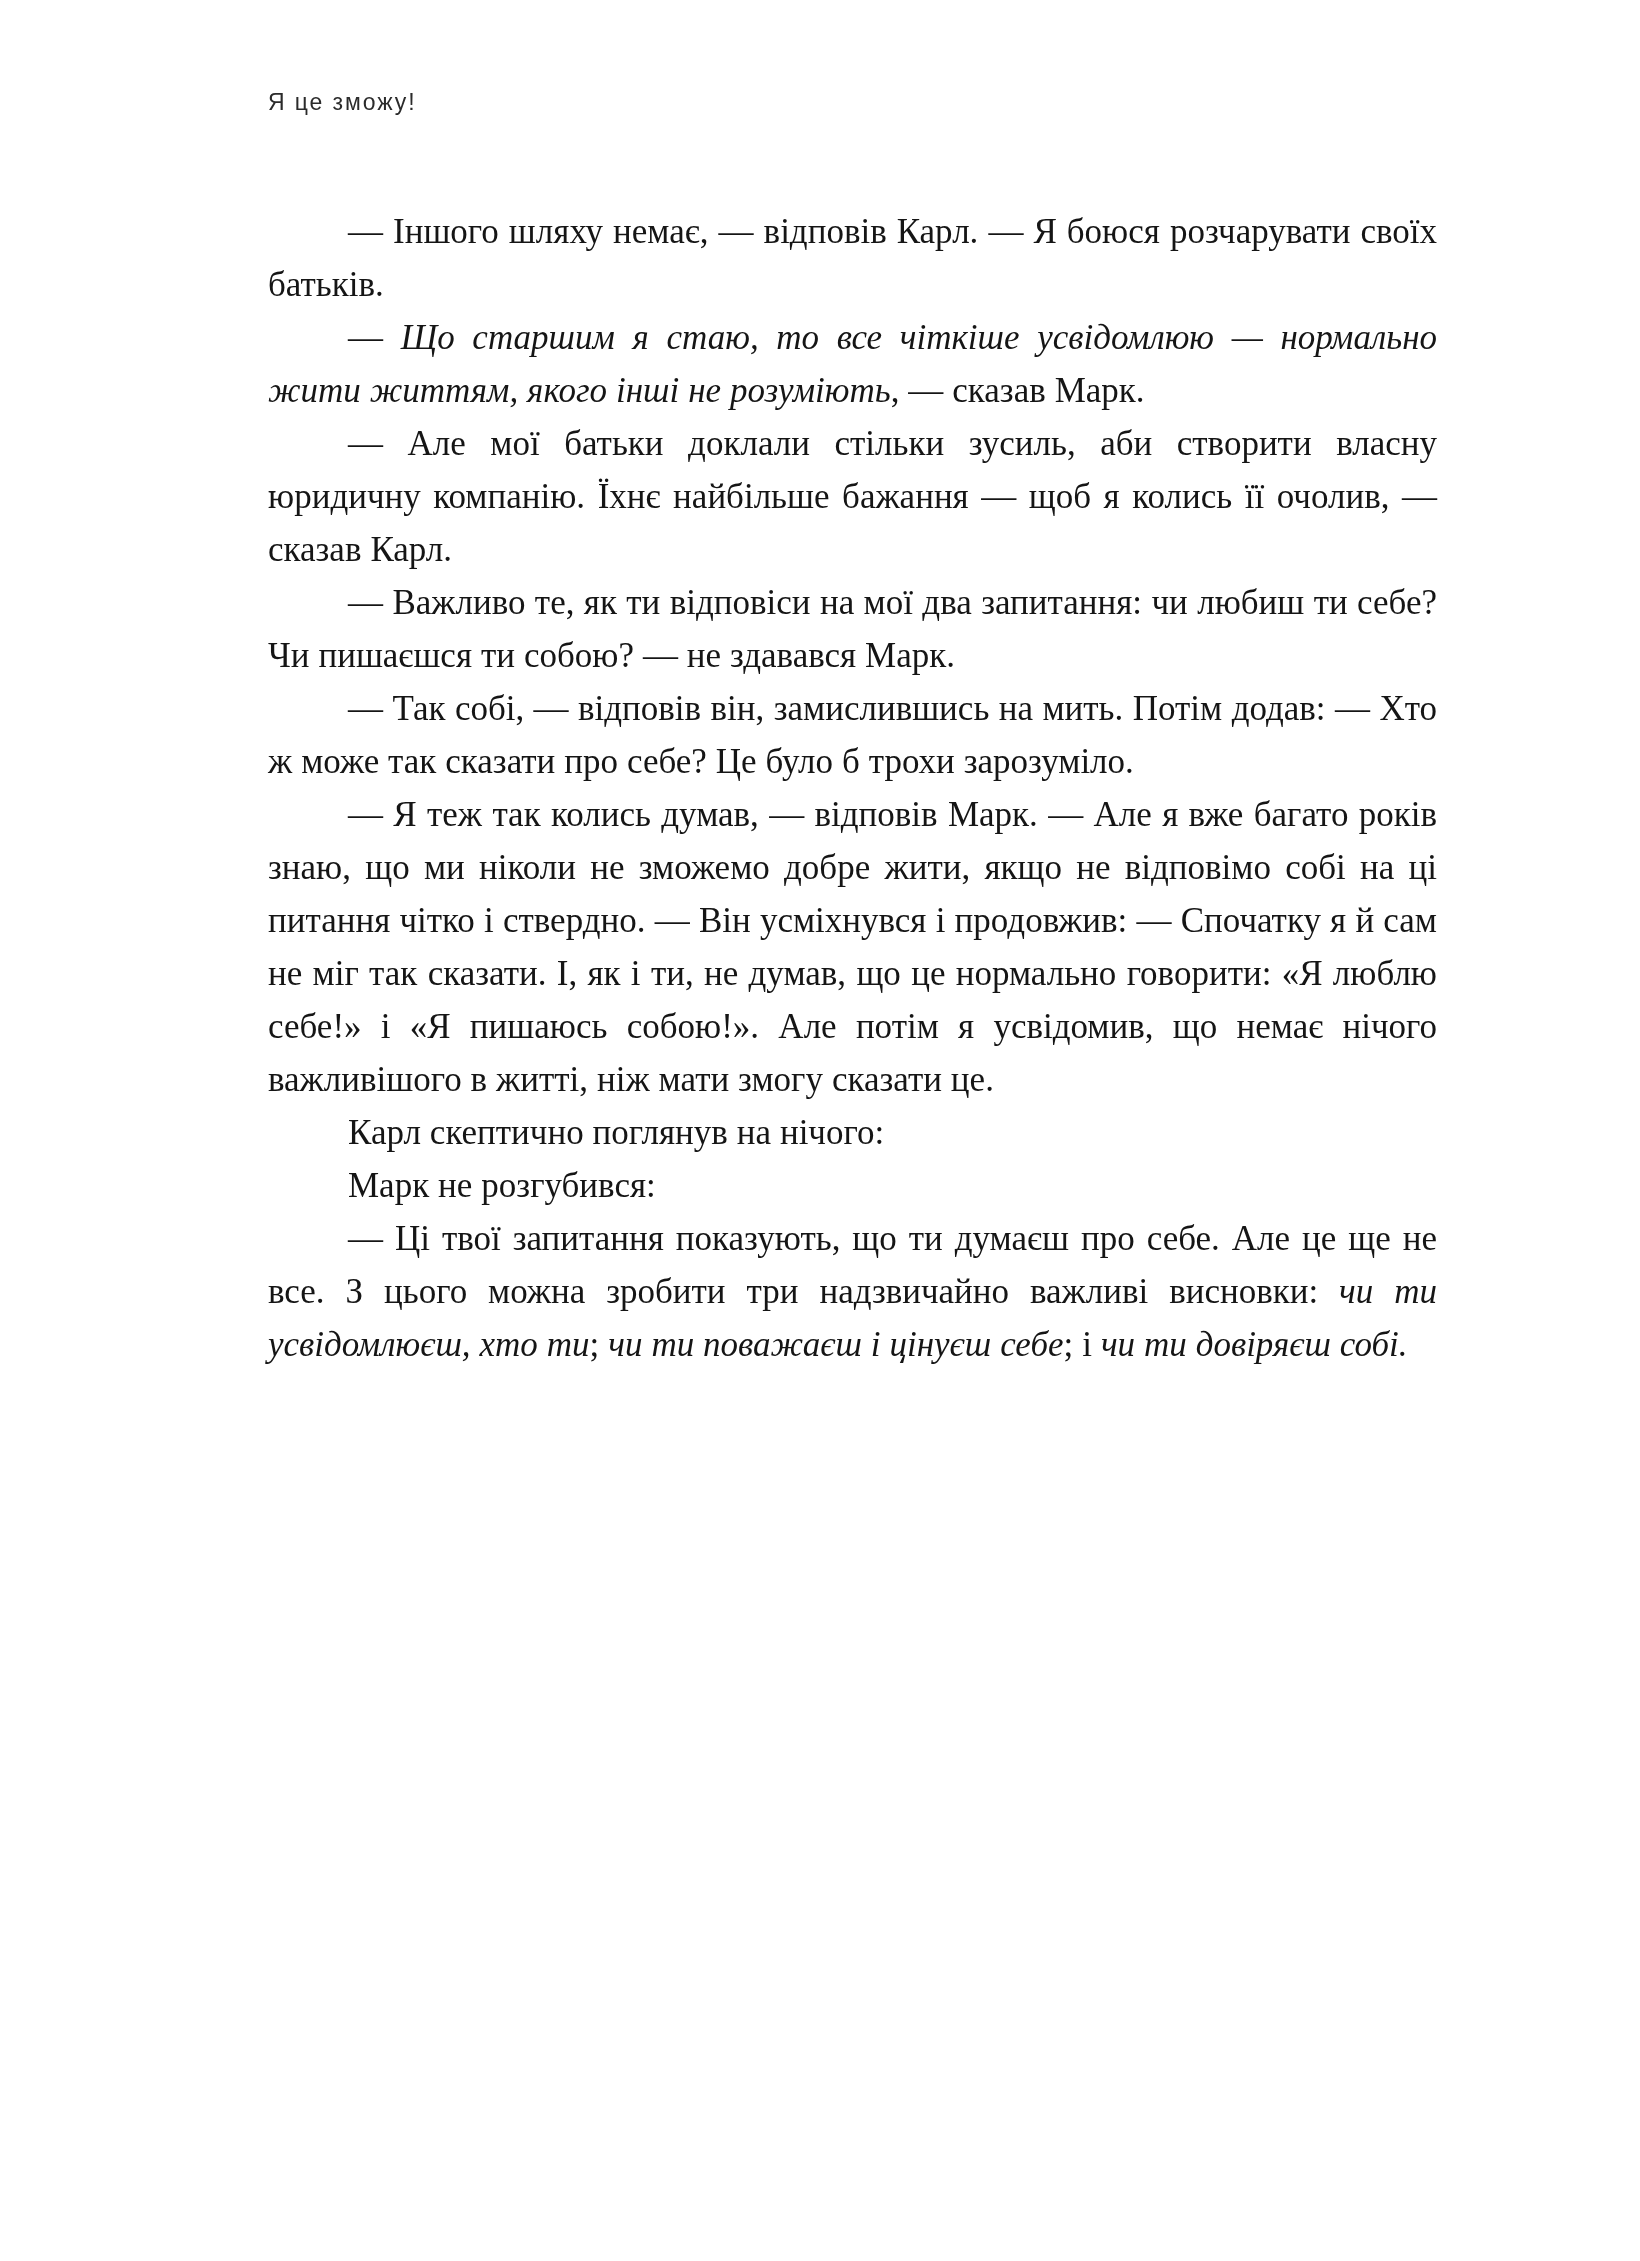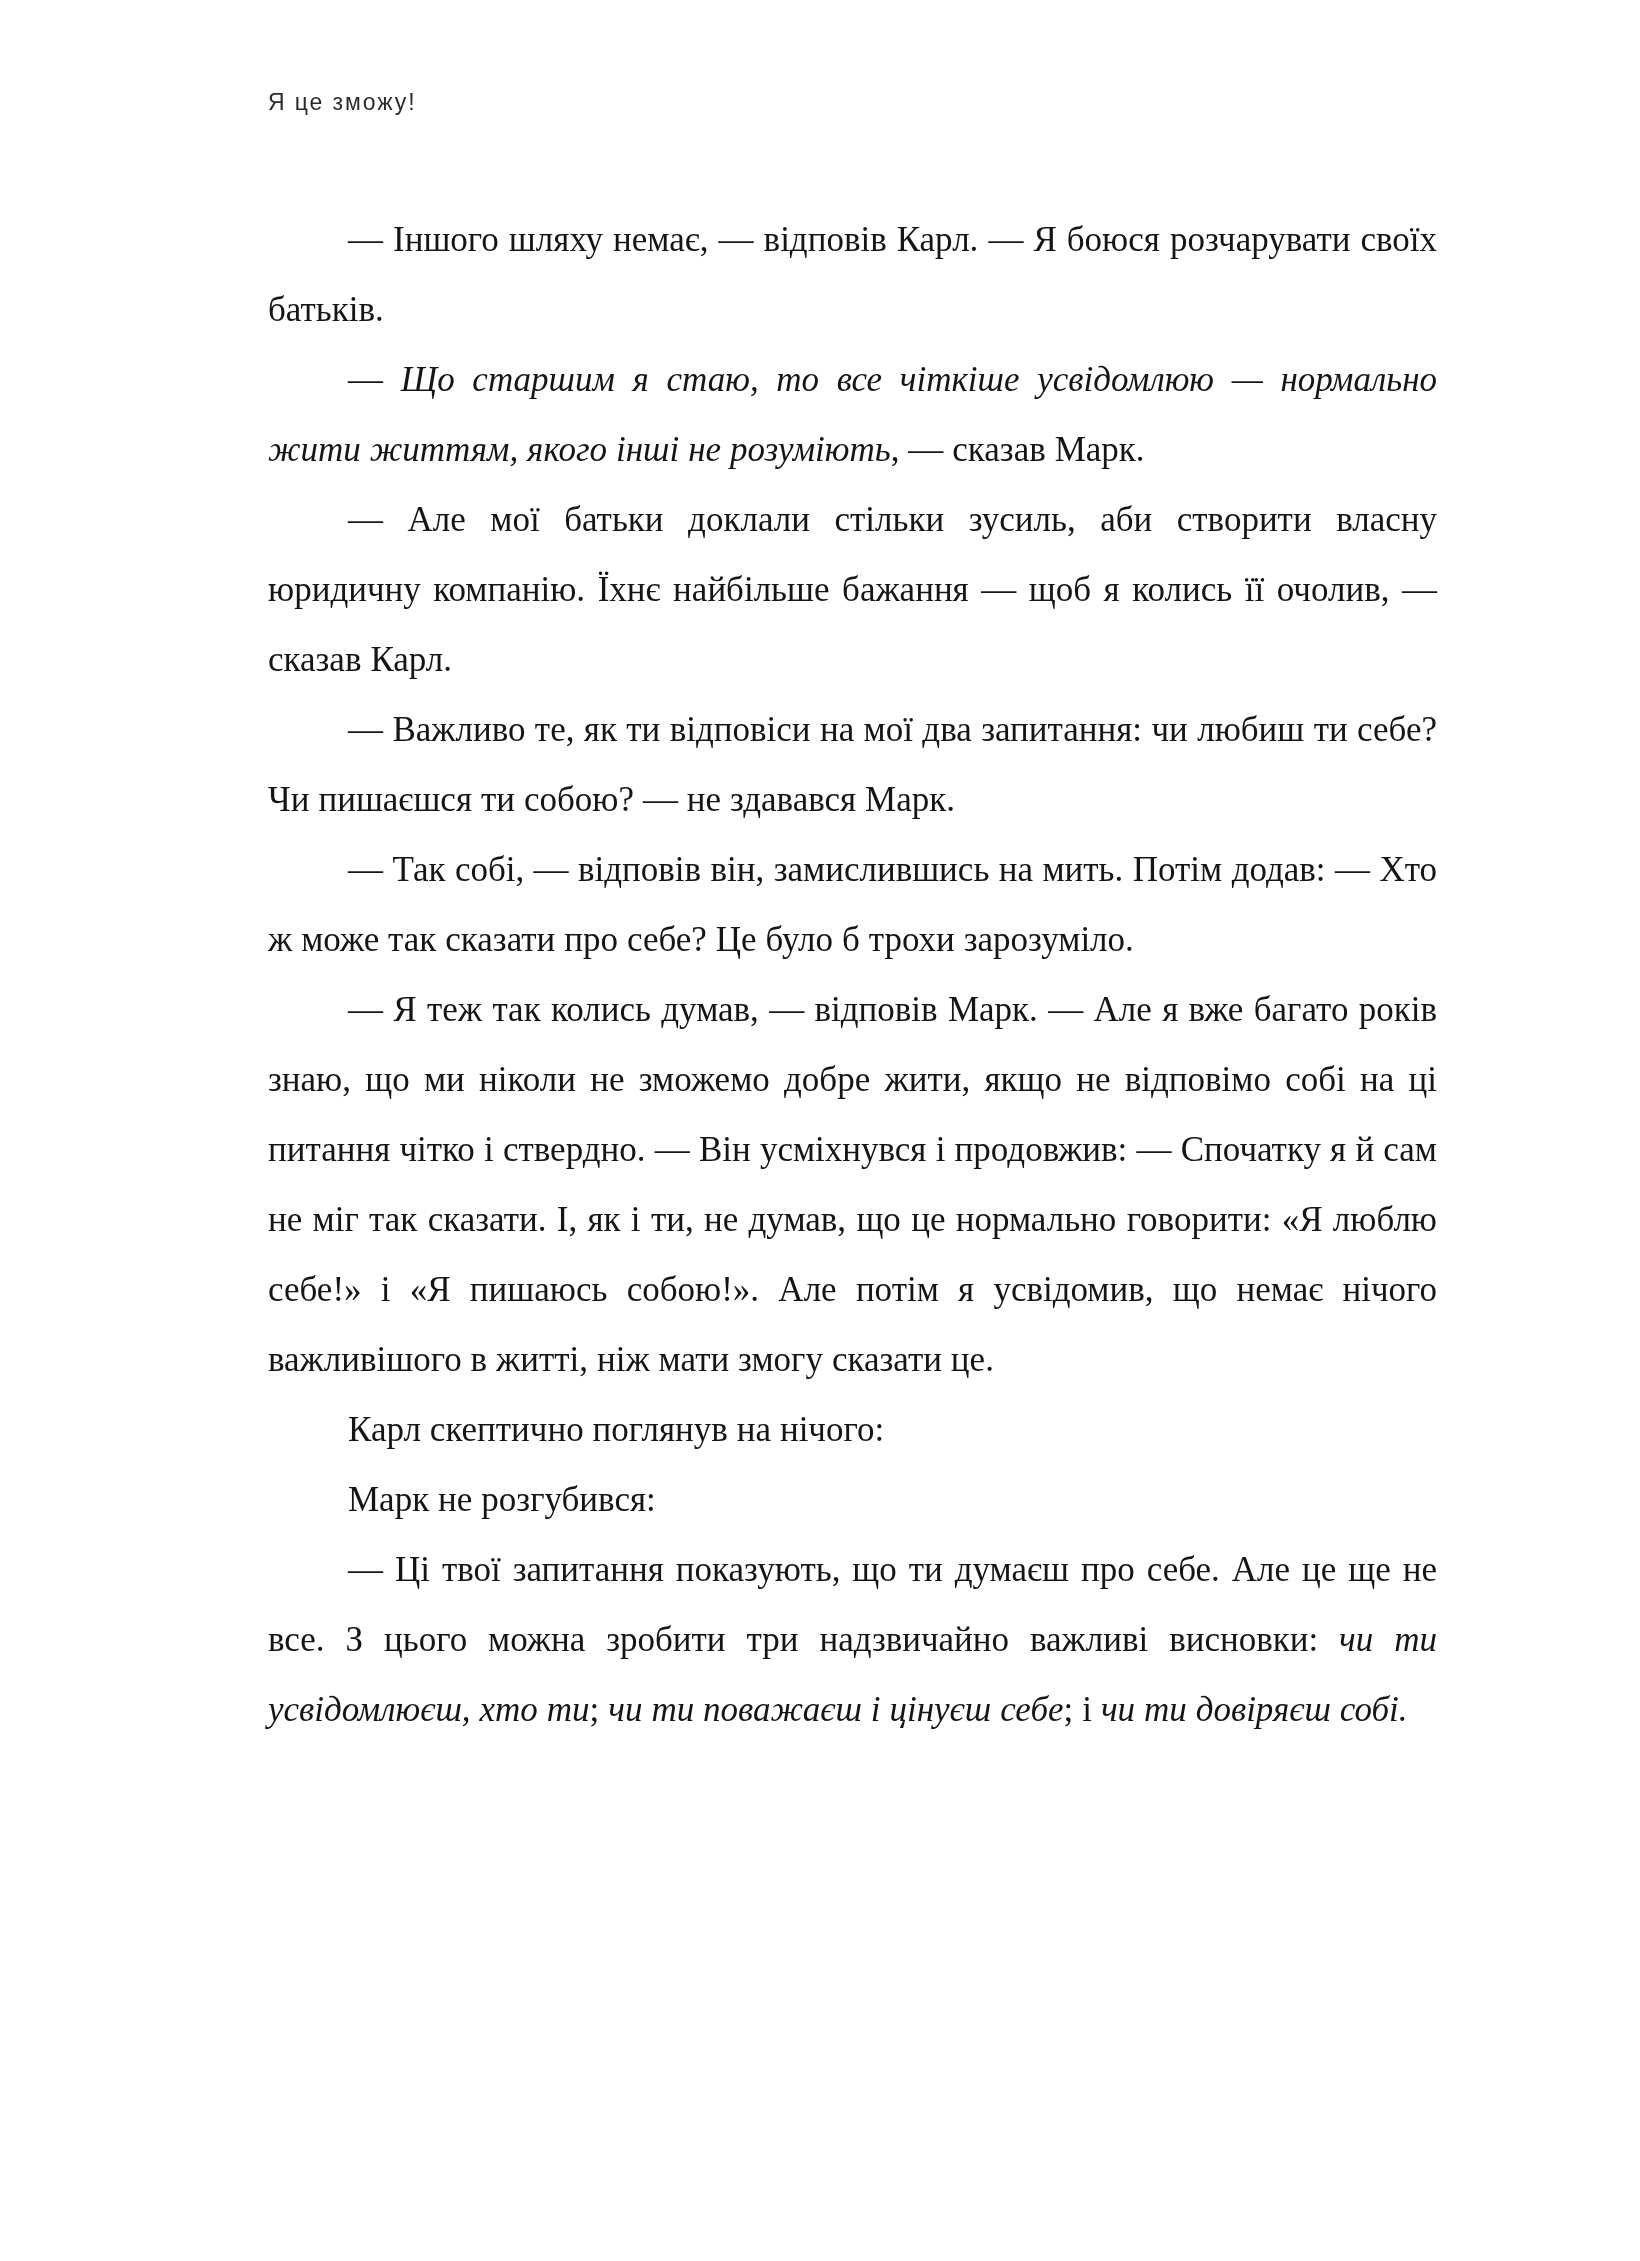--- a/index.html
+++ b/index.html
@@ -31,21 +31,21 @@
   }
 
   
   .textblock {
     position: absolute;
     left: 268px;
     top: 205px;
     width: 1169px;
     font-family: "Liberation Serif", "DejaVu Serif", serif;
     font-size: 35px;
-    line-height: 70px;
+    line-height: 53px;
     color: #151515;
     text-align: justify;
     text-justify: inter-word;
     -webkit-font-smoothing: antialiased;
   }
   .textblock p {
     margin: 0;
     text-indent: 80px;
     hyphens: auto;
     -webkit-hyphens: auto;

